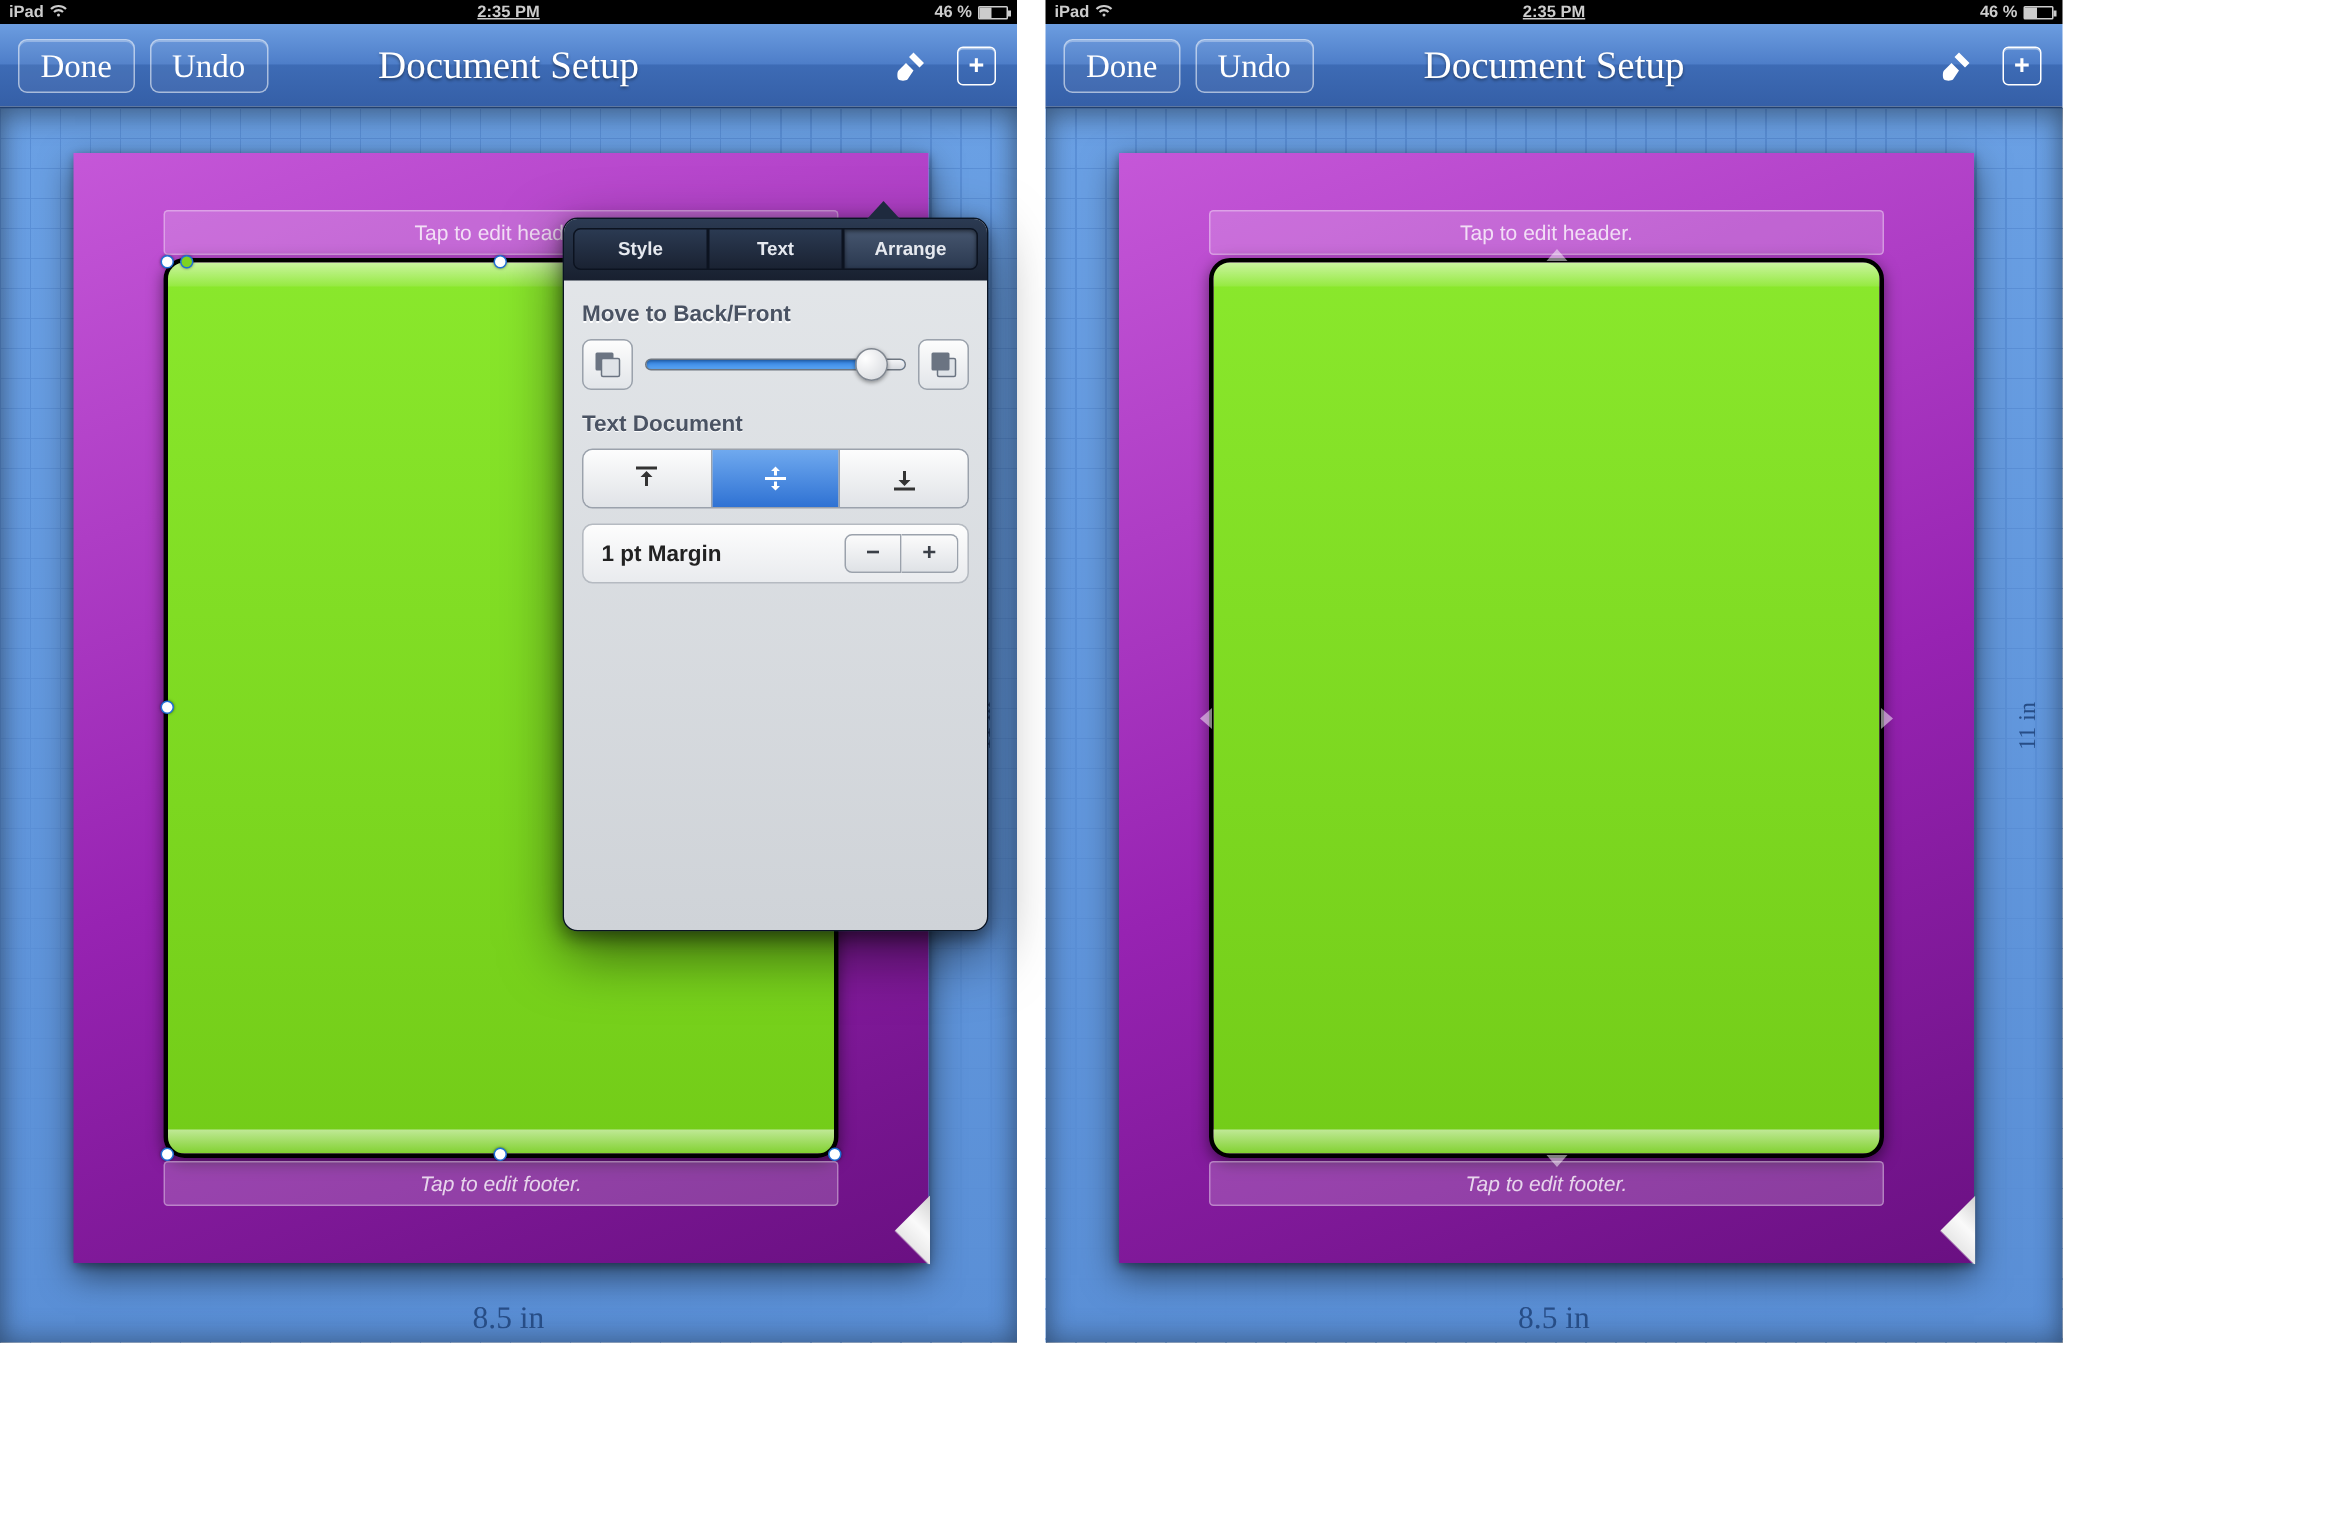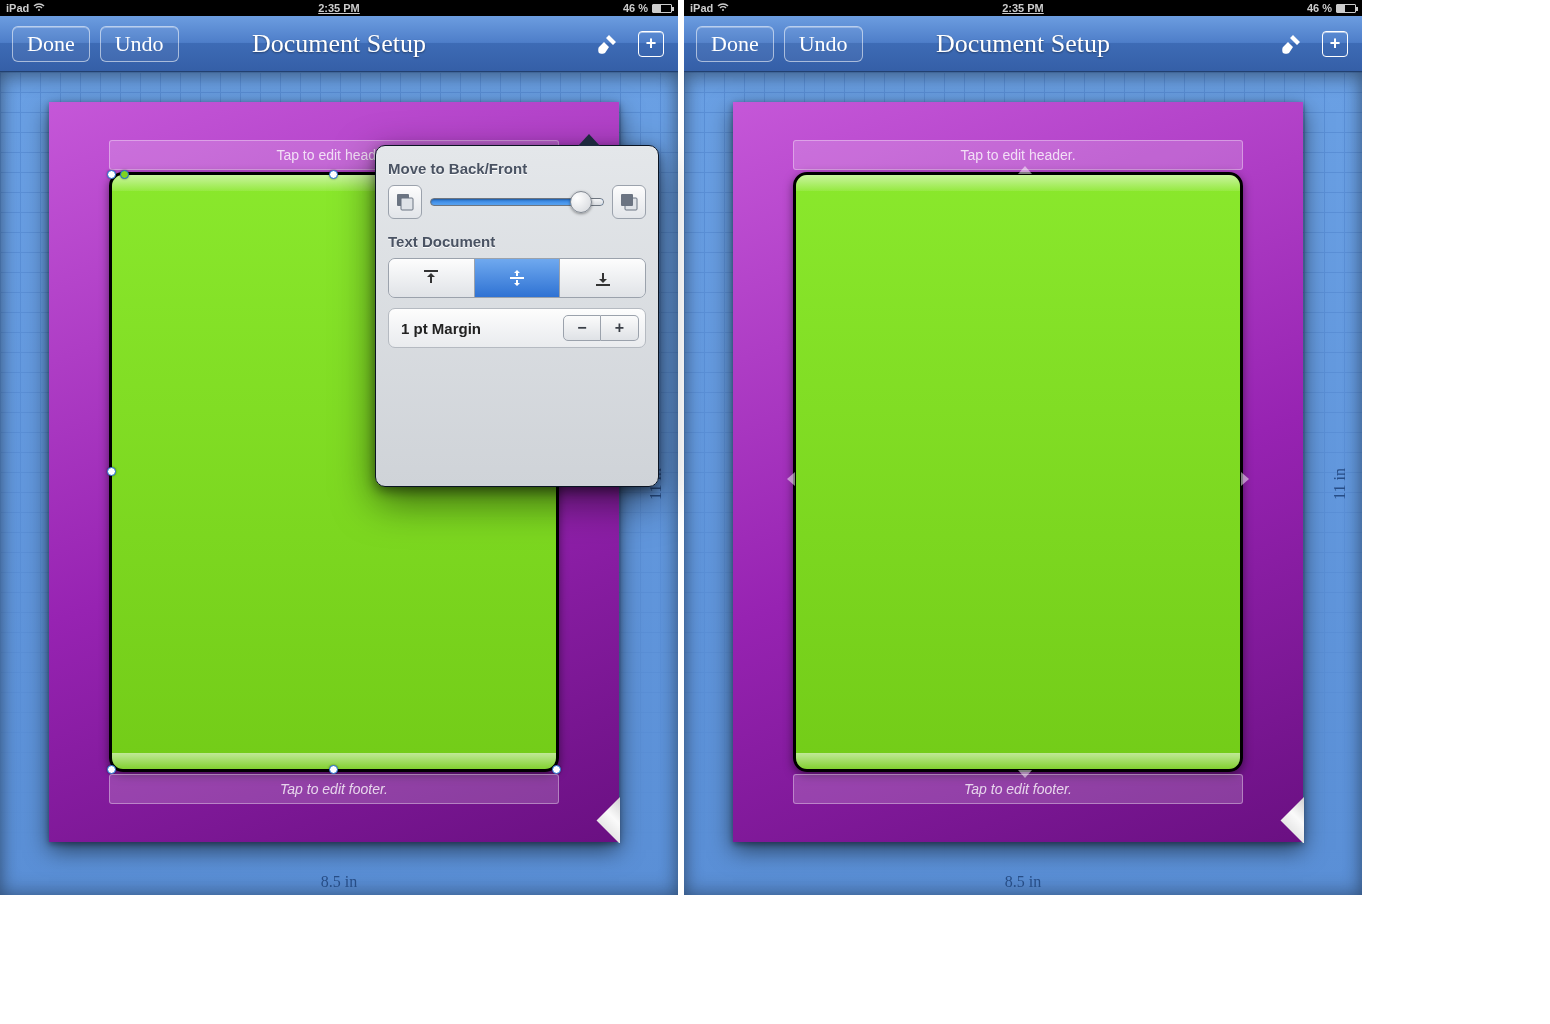--- a/index.html
+++ b/index.html
@@ -1,17 +1,17 @@
 <!DOCTYPE html>
 <html><head>
 <meta charset="utf-8">
 <style>
   * { box-sizing: border-box; margin: 0; padding: 0; }
   html, body { width: 1550px; height: 1024px; overflow: hidden; font-family: -apple-system, Helvetica, Arial, sans-serif; background: #fff; }
-  .wrap { display: flex; width: 100%; height: 100%; }
+  .wrap { display: flex; width: 100%; height: 100%; gap: 13px; }
   .pane { position: relative; width: 678px; height: 895px; margin: 0; }
   
   .statusbar { height: 16px; background: #000; color: #ccc; display: flex; align-items: center; justify-content: space-between; font-size: 11px; padding: 0 6px; font-weight: bold; }
   .sb-left, .sb-center, .sb-right { display: flex; align-items: center; gap: 4px; }
   .sb-center { position: absolute; left: 50%; transform: translateX(-50%); text-decoration: underline; }
   .wifi-icon { display: inline-block; width: 12px; height: 10px; }
   .batt { display: inline-block; width: 20px; height: 9px; border: 1px solid #ccc; border-radius: 1px; position: relative; }
   .batt::after { content:""; position:absolute; right:-3px; top:2px; width:2px; height:4px; background:#ccc; }
   .batt > span { display:block; height:100%; background:#ccc; }
   
@@ -26,40 +26,40 @@
   .canvas::before { content:""; position:absolute; inset:0; box-shadow: inset 0 6px 18px rgba(0,0,0,.35), inset 0 -6px 18px rgba(0,0,0,.2); pointer-events:none; }
   .page { position:absolute; left:49px; top:30px; width:570px; height:740px; background: linear-gradient(160deg,#c557d8 0%,#9723b2 55%,#6a1082 100%); box-shadow: 0 8px 22px rgba(0,0,0,.55), 0 2px 6px rgba(0,0,0,.4); }
   .page-curl { position:absolute; right:-1px; bottom:-1px; width:46px; height:46px; background: linear-gradient(45deg, transparent 48%, #e8e8e8 50%, #fafafa 70%, #d0d0d0 100%); clip-path: polygon(100% 0, 100% 100%, 0 100%); box-shadow: -4px -4px 8px rgba(0,0,0,.25); }
   .header-bar, .footer-bar { position:absolute; left:60px; right:60px; height:30px; background: rgba(255,255,255,.18); border:1px solid rgba(255,255,255,.35); border-radius:3px; display:flex; align-items:center; justify-content:center; font-size:14px; color: rgba(255,255,255,.78); }
   .header-bar { top:38px; }
   .footer-bar { bottom:38px;font-style:italic; }
   .body-box { position:absolute; left:60px; right:60px; top:70px; bottom:70px; border:3px solid #000; border-radius:14px; background:#7ed321; background: linear-gradient(#8ae82c,#73cc18); box-shadow: 0 3px 10px rgba(0,0,0,.5); }
   .body-top, .body-bot { position:absolute; left:0; right:0; height:16px; background: linear-gradient(rgba(255,255,255,.55),rgba(255,255,255,.1)); }
   .body-top { top:0; border-radius:11px 11px 0 0; }
   .body-bot { bottom:0; border-radius:0 0 11px 11px; }
-  .dim-w { position:absolute; bottom:4px; left:50%; transform:translateX(-50%); color:#274d86; font-family:'Chalkduster','Bradley Hand',cursive; font-size:16px; }
+  .dim-w { position:absolute; bottom:4px; left:50%; transform:translateX(-50%); color:#274d86; font-family:'Chalkduster','Bradley Hand',cursive; font-size:21px; }
   .dim-h { position:absolute; right:6px; top:50%; transform: translateY(-50%) rotate(-90deg); transform-origin:center; color:#274d86; font-family:'Chalkduster','Bradley Hand',cursive; font-size:16px; }
   
   .sel-handle { position:absolute; width:9px; height:9px; background:#fff; border:1.5px solid #1f6fd6; border-radius:50%; box-shadow:0 0 2px rgba(0,0,0,.5); }
   .sel-handle.green { background:#7ed321; }
   
   .guide { position:absolute; width:0; height:0; }
   .guide.l { left:-9px; top:50%; border-top:7px solid transparent; border-bottom:7px solid transparent; border-right:8px solid rgba(255,255,255,.5); }
   .guide.r { right:-9px; top:50%; border-top:7px solid transparent; border-bottom:7px solid transparent; border-left:8px solid rgba(255,255,255,.5); }
   .guide.t { top:-9px; left:50%; border-left:7px solid transparent; border-right:7px solid transparent; border-bottom:8px solid rgba(255,255,255,.5); }
   .guide.b { bottom:-9px; left:50%; border-left:7px solid transparent; border-right:7px solid transparent; border-top:8px solid rgba(255,255,255,.5); }
   
   .popover { position:absolute; left:375px; top:73px; width:284px; background: linear-gradient(#e4e7ea,#cfd3d8); border:1px solid #0a1423; border-radius:10px; box-shadow: 0 14px 40px rgba(0,0,0,.55), 0 4px 12px rgba(0,0,0,.45); overflow:visible; }
   .popover::before { content:""; position:absolute; top:-12px; right:58px; width:0; height:0; border-left:11px solid transparent; border-right:11px solid transparent; border-bottom:12px solid #1e2a3e; }
   .seg-tabs { display:flex; background: linear-gradient(#2b3a52,#18202f); border-radius:9px 9px 0 0; padding:6px 6px 7px; gap:0; }
   .seg { flex:1; text-align:center; color:#e6e9ef; font-size:12.5px; font-weight:bold; padding:6px 0; border:1px solid #0c1320; background: linear-gradient(#2b3a52,#1a2232); cursor:pointer; }
   .seg:first-child { border-radius:5px 0 0 5px; }
   .seg:last-child { border-radius:0 5px 5px 0; }
   .seg.active { background: linear-gradient(#46566f,#2b3950); box-shadow: inset 0 1px 3px rgba(0,0,0,.55); }
-  .pop-body { padding:10px 12px 14px; height:340px; }
+  .pop-body { padding:10px 12px 14px; height:433px; }
   .sect-title { color:#4a5363; font-size:15px; font-weight:bold; margin:4px 0 8px; text-shadow:0 1px 0 #fff; }
   .zrow { display:flex; align-items:center; gap:8px; margin-bottom:14px; }
   .zbtn { width:34px; height:34px; border:1px solid #9ba2ac; border-radius:6px; background:linear-gradient(#fdfdfd,#e2e5e9); display:flex; align-items:center; justify-content:center; cursor:pointer; }
   .zslider { flex:1; height:26px; position:relative; }
   .ztrack { position:absolute; left:0; right:0; top:50%; height:8px; transform:translateY(-50%); background:linear-gradient(#2e7fe0,#5aa4f2); border:1px solid #6e7680; border-radius:5px; box-shadow: inset 0 1px 2px rgba(0,0,0,.3); }
   .ztrack::after { content:""; position:absolute; right:0; top:0; bottom:0; width:20px; background:linear-gradient(#f4f5f7,#d7dadf); border-radius:0 5px 5px 0; }
   .zthumb { position:absolute; top:50%; right:12px; width:22px; height:22px; transform:translateY(-50%); background: radial-gradient(circle at 30% 30%, #fff, #d2d5da); border:1px solid #808790; border-radius:50%; box-shadow:0 1px 3px rgba(0,0,0,.4); cursor:grab; }
   .align-seg { display:flex; border:1px solid #9ba2ac; border-radius:7px; overflow:hidden; margin-bottom:10px; }
   .align-btn { flex:1; height:38px; background:linear-gradient(#fdfdfd,#e0e3e7); border-right:1px solid #9ba2ac; display:flex; align-items:center; justify-content:center; cursor:pointer; }
   .align-btn:last-child { border-right:none; }
@@ -126,20 +126,25 @@
           <span class="sel-handle" style="left:50%;bottom:-5px;margin-left:-5px"></span>
           <span class="sel-handle" style="right:-5px;bottom:-5px"></span>
         </div>
         <div class="footer-bar">Tap to edit footer.</div>
         <div class="page-curl"></div>
       </div>
       <div class="dim-w">8.5 in</div>
       <div class="dim-h">11 in</div>
 
       <div class="popover">
+        <div class="seg-tabs">
+          <div class="seg">Style</div>
+          <div class="seg">Text</div>
+          <div class="seg active">Arrange</div>
+        </div>
         <div class="pop-body">
           <div class="sect-title">Move to Back/Front</div>
           <div class="zrow">
             <div class="zbtn">
               <svg width="20" height="20" viewBox="0 0 20 20">
                   <rect x="2" y="2" width="12" height="12" fill="#6b7482" rx="1"></rect>
                   <rect x="6" y="6" width="12" height="12" fill="#dfe3e8" stroke="#6b7482" rx="1"></rect>
                 </svg>
             </div>
             <div class="zslider">

